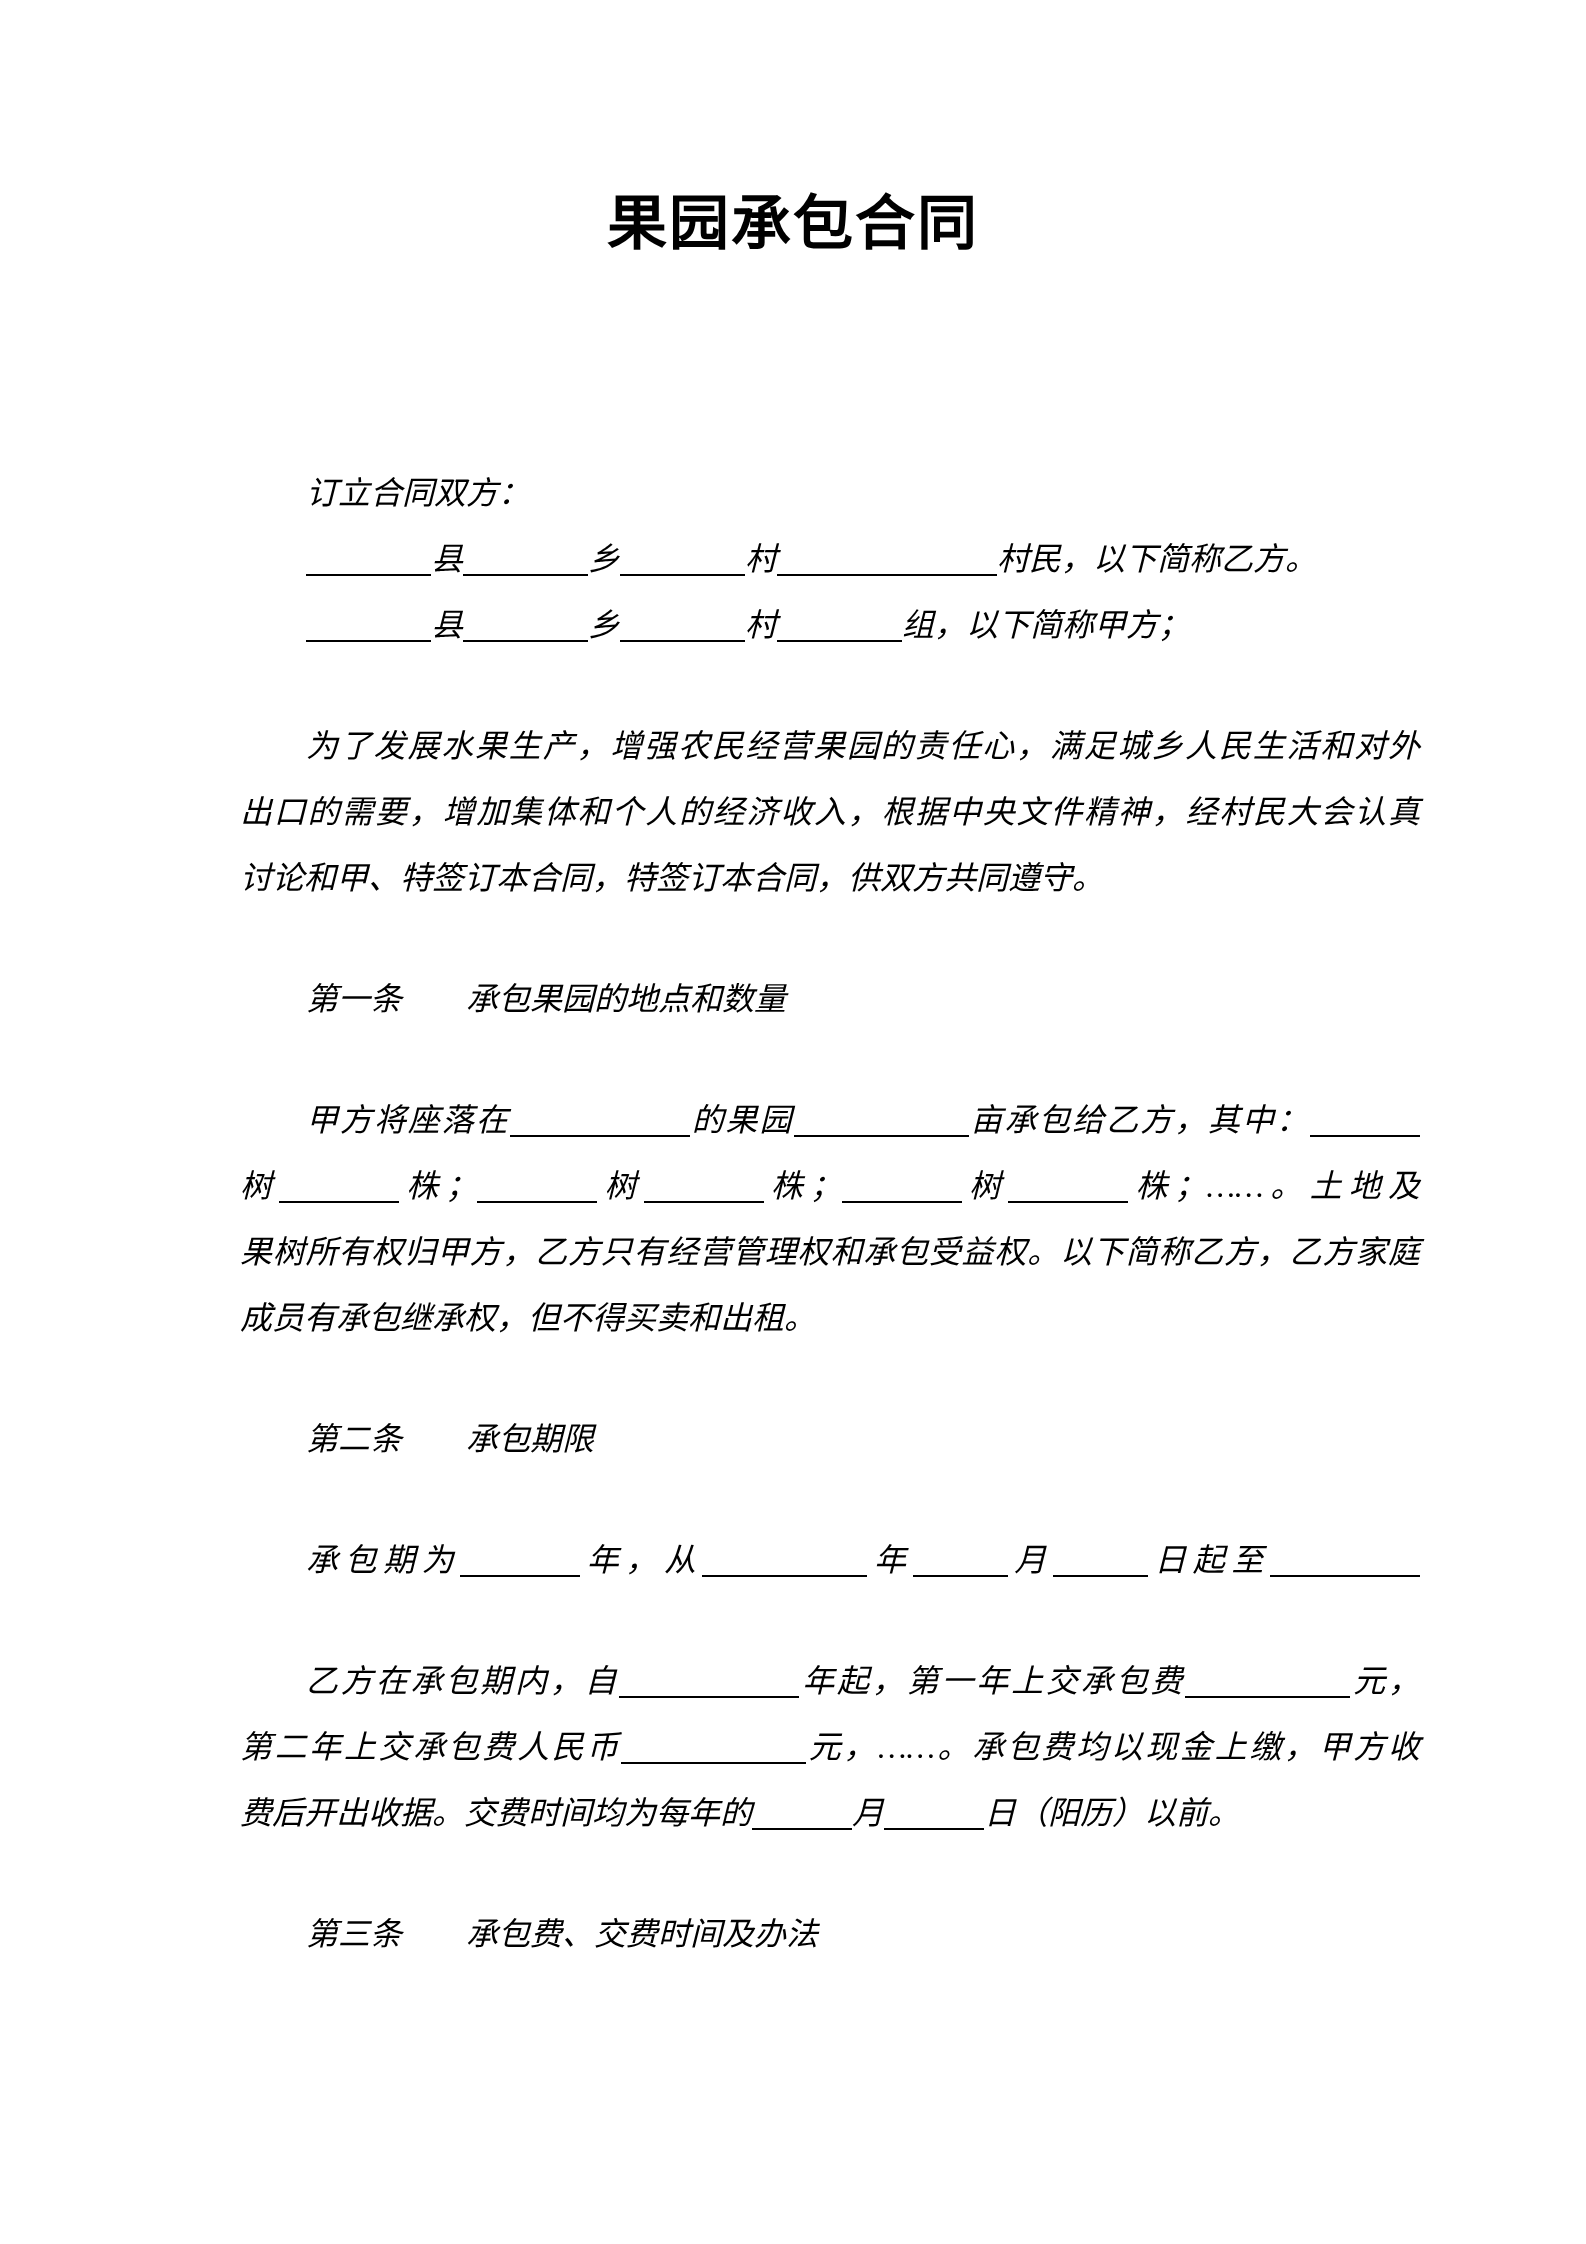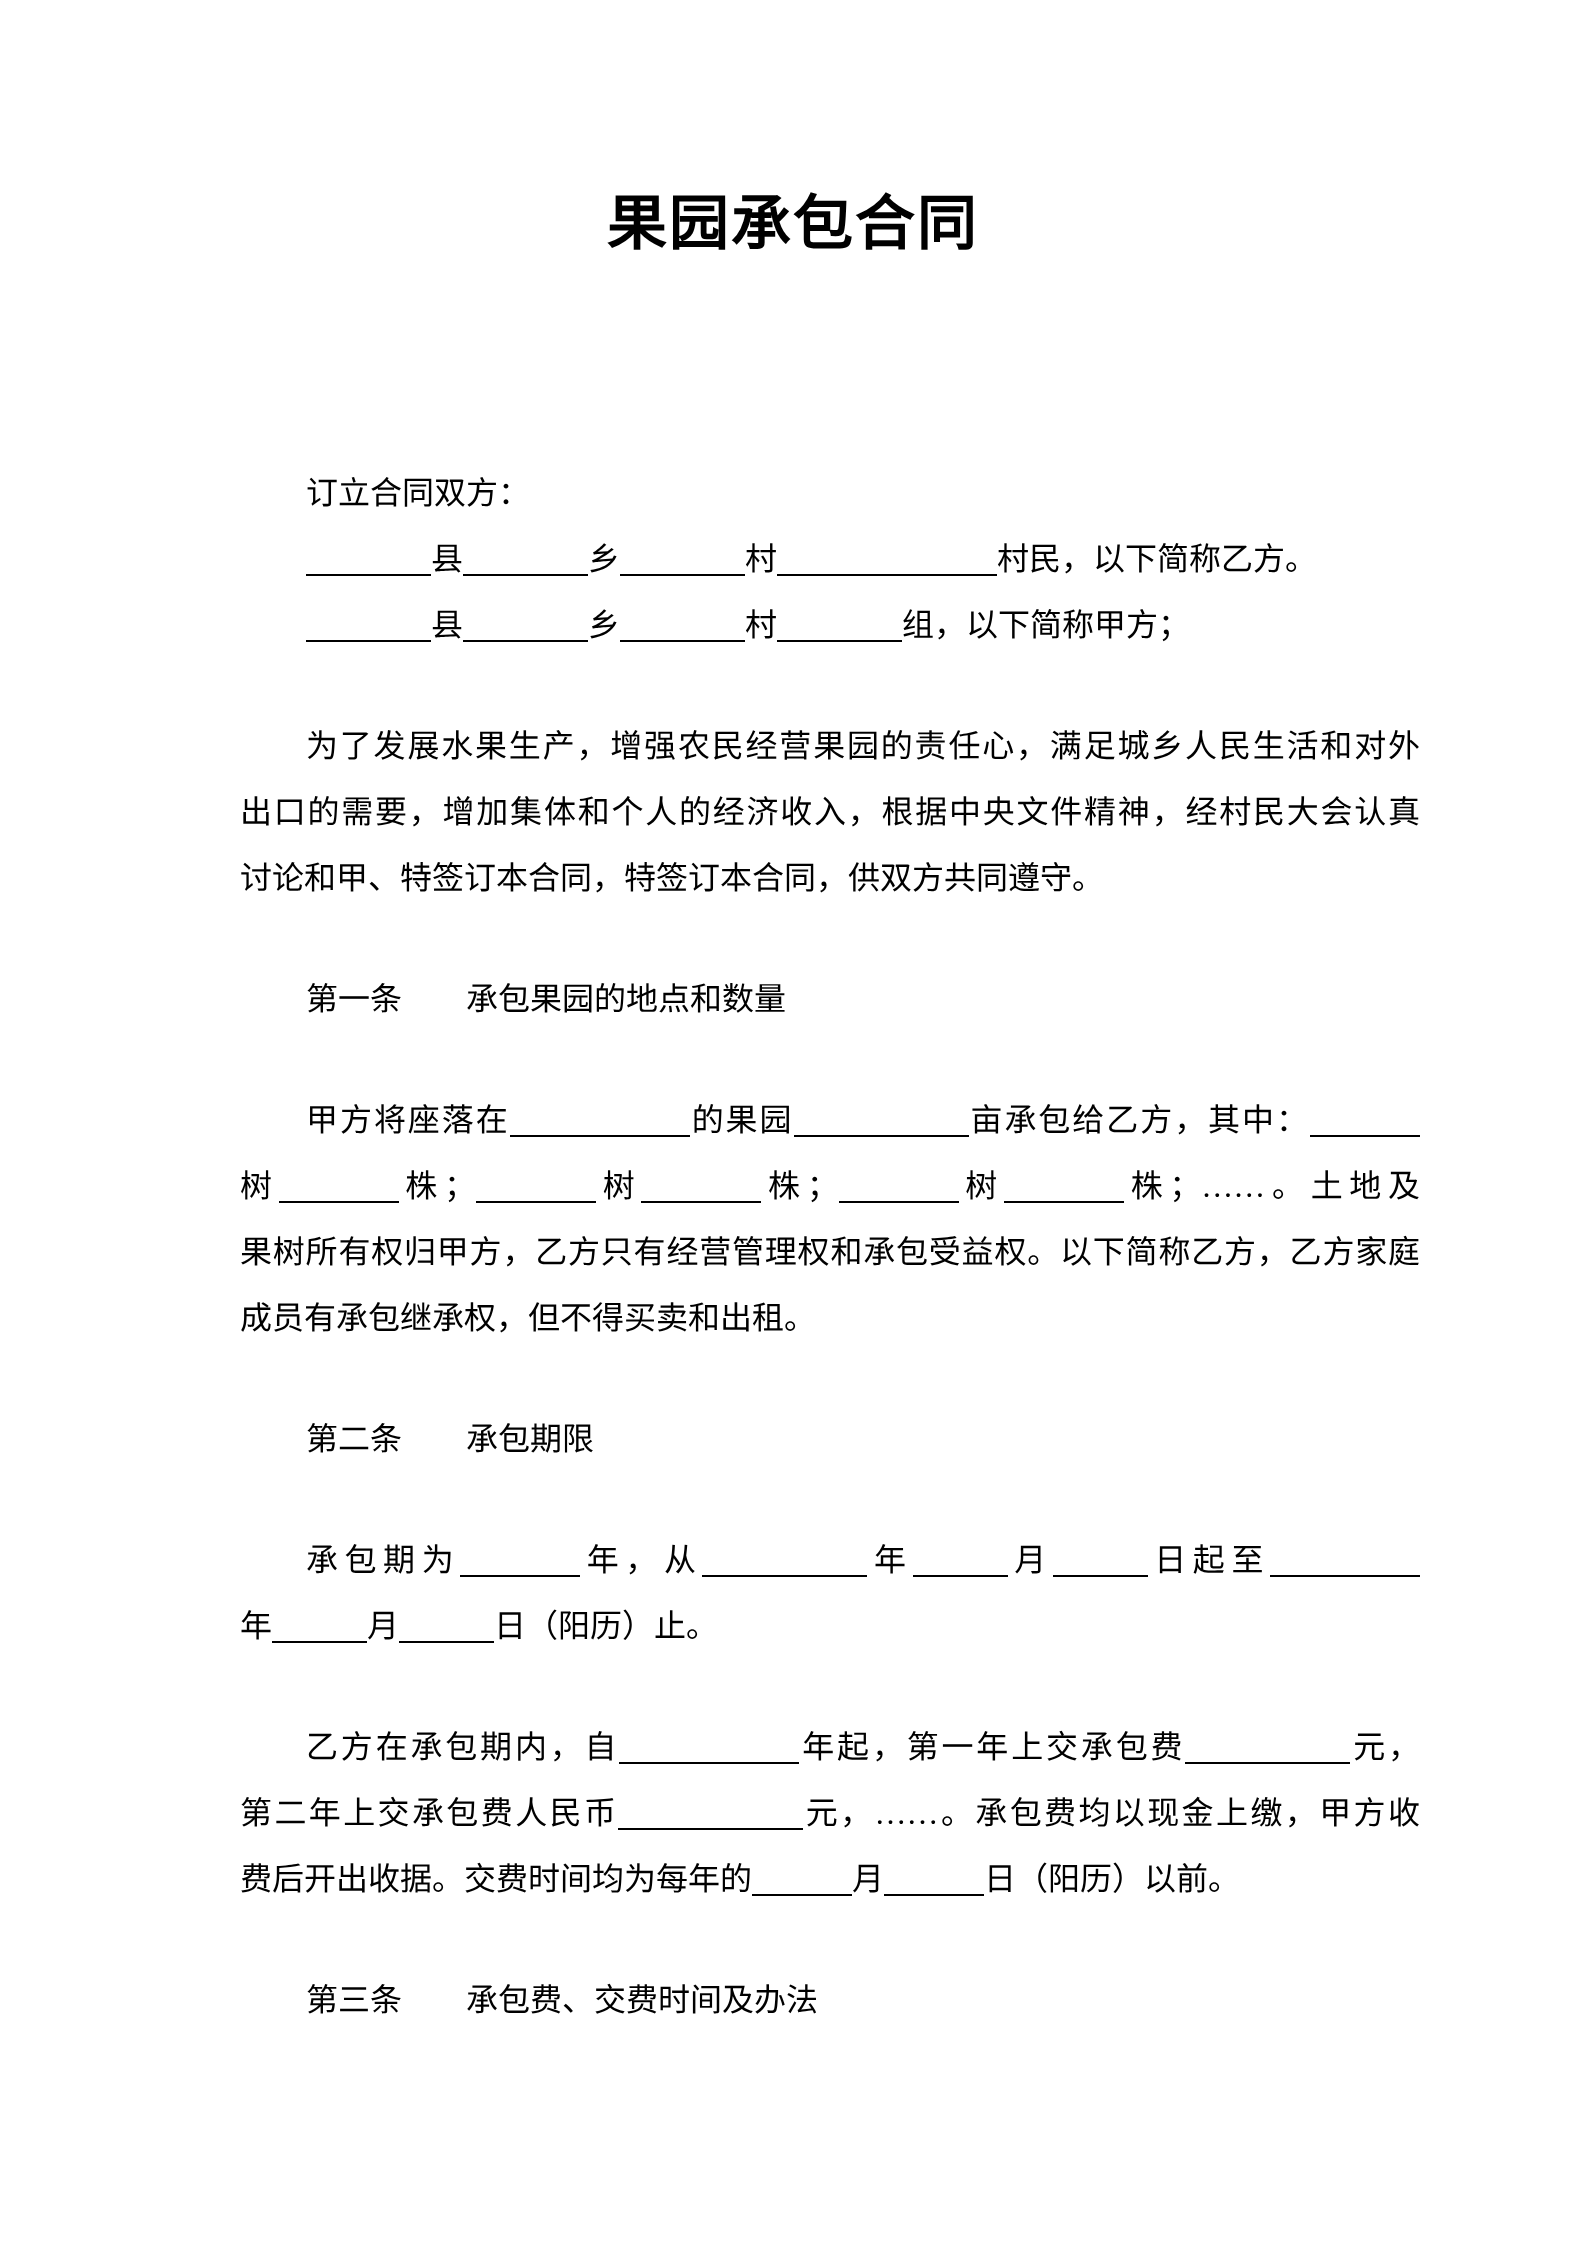--- a/index.html
+++ b/index.html
@@ -40,21 +40,21 @@
     text-align: justify;
     text-align-last: justify;
     text-justify: inter-character;
   }
   .blank {
     display: inline-block;
     height: 34px;
     border-bottom: 2px solid #000;
     vertical-align: -6px;
   }
-  .text-run { white-space: pre-wrap; }
+  .text-run { white-space: pre-wrap; font-style: italic; }
 </style>
 </head>
 <body>
 
 <div class="page">
   <h1 class="doc-title">果园承包合同</h1>
   <div class="doc-body">
       <div class="para">
         <div class="line indent"><span class="text-run">订立合同双方：</span></div>
         <div class="line indent"><span class="blank" style="width: 125px;"></span><span class="text-run">县</span><span class="blank" style="width: 125px;"></span><span class="text-run">乡</span><span class="blank" style="width: 125px;"></span><span class="text-run">村</span><span class="blank" style="width: 220px;"></span><span class="text-run">村民，以下简称乙方。</span></div>
@@ -72,21 +72,20 @@
         <div class="line indent fill"><span class="text-run">甲方将座落在</span><span class="blank" style="width: 180px;"></span><span class="text-run">的果园</span><span class="blank" style="width: 175px;"></span><span class="text-run">亩承包给乙方，其中：</span><span class="blank" style="width: 110px;"></span></div>
         <div class="line fill"><span class="text-run">树</span><span class="blank" style="width: 120px;"></span><span class="text-run">株；</span><span class="blank" style="width: 120px;"></span><span class="text-run">树</span><span class="blank" style="width: 120px;"></span><span class="text-run">株；</span><span class="blank" style="width: 120px;"></span><span class="text-run">树</span><span class="blank" style="width: 120px;"></span><span class="text-run">株；……。土地及</span></div>
         <div class="line fill"><span class="text-run">果树所有权归甲方，乙方只有经营管理权和承包受益权。以下简称乙方，乙方家庭</span></div>
         <div class="line"><span class="text-run">成员有承包继承权，但不得买卖和出租。</span></div>
       </div>
       <div class="para">
         <div class="line indent"><span class="text-run">第二条　　承包期限</span></div>
       </div>
       <div class="para">
         <div class="line indent fill"><span class="text-run">承包期为</span><span class="blank" style="width: 120px;"></span><span class="text-run">年，从</span><span class="blank" style="width: 165px;"></span><span class="text-run">年</span><span class="blank" style="width: 95px;"></span><span class="text-run">月</span><span class="blank" style="width: 95px;"></span><span class="text-run">日起至</span><span class="blank" style="width: 150px;"></span></div>
-        <div class="line"><span class="text-run">年</span><span class="blank" style="width: 95px;"></span><span class="text-run">月</span><span class="blank" style="width: 95px;"></span><span class="text-run">日（阳历）止。</span></div>
       </div>
       <div class="para">
         <div class="line indent fill"><span class="text-run">乙方在承包期内，自</span><span class="blank" style="width: 180px;"></span><span class="text-run">年起，第一年上交承包费</span><span class="blank" style="width: 165px;"></span><span class="text-run">元，</span></div>
         <div class="line fill"><span class="text-run">第二年上交承包费人民币</span><span class="blank" style="width: 185px;"></span><span class="text-run">元，……。承包费均以现金上缴，甲方收</span></div>
         <div class="line"><span class="text-run">费后开出收据。交费时间均为每年的</span><span class="blank" style="width: 100px;"></span><span class="text-run">月</span><span class="blank" style="width: 100px;"></span><span class="text-run">日（阳历）以前。</span></div>
       </div>
       <div class="para">
         <div class="line indent"><span class="text-run">第三条　　承包费、交费时间及办法</span></div>
       </div>
     </div>

